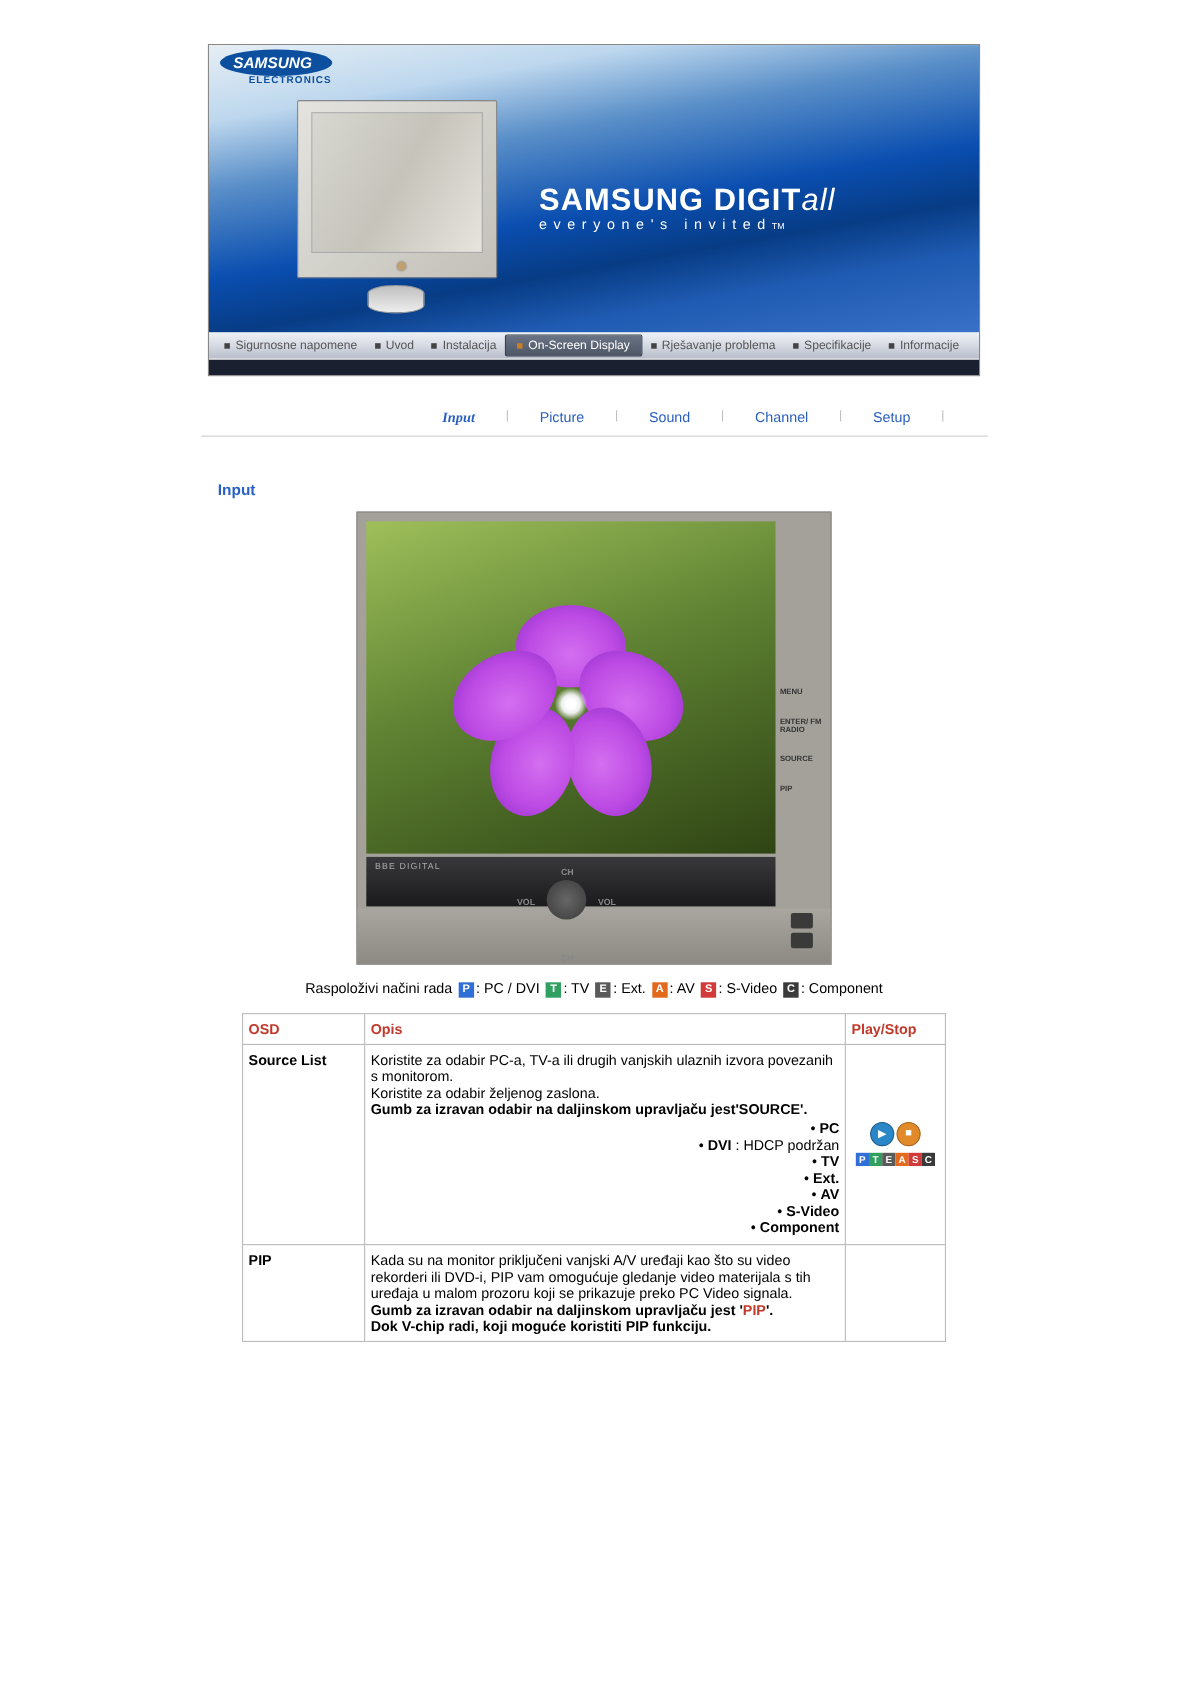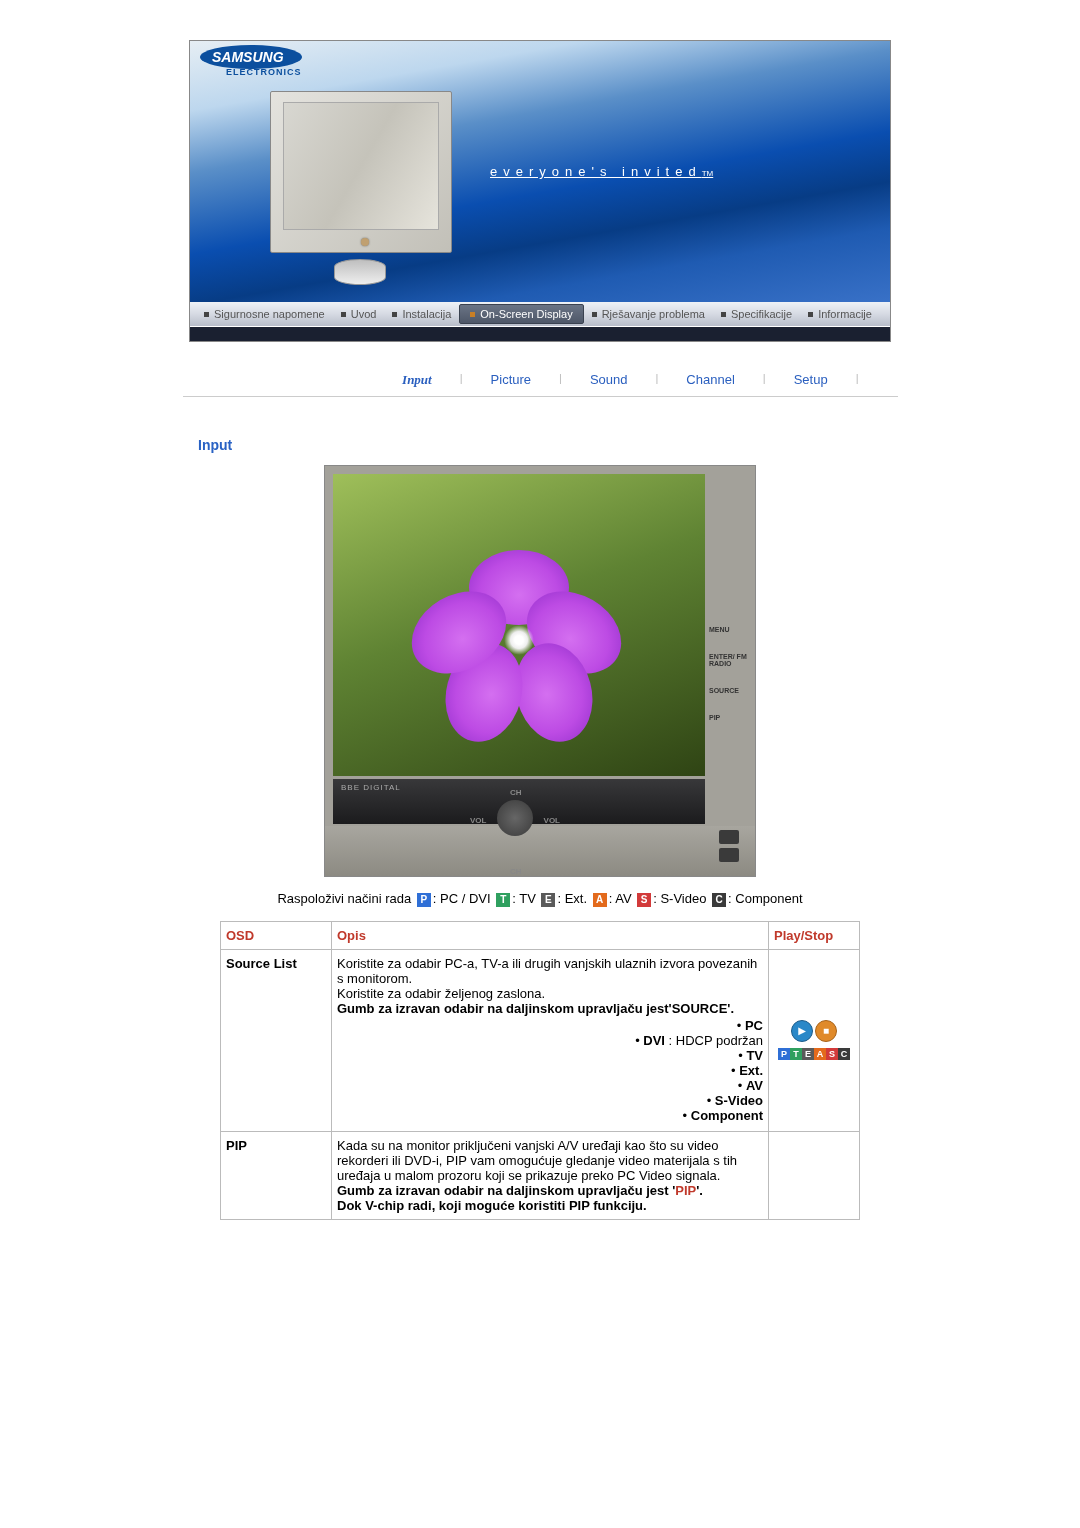--- a/index.html
+++ b/index.html
@@ -72,21 +72,20 @@
     letter-spacing: 1px;
   }
   .brand-big .ital {
     font-style: italic;
     font-weight: normal;
   }
   .brand-small {
     font-size: 13px;
     letter-spacing: 6px;
     margin-top: -2px;
-    text-decoration: underline;
   }
   .monitor {
     position: absolute;
     left: 80px;
     top: 50px;
     width: 180px;
     height: 200px;
   }
   .monitor-screen {
     width: 180px;
@@ -371,20 +370,23 @@
         <span class="logo-ellipse">SAMSUNG</span>
         <div class="logo-sub">ELECTRONICS</div>
       </div>
       <div class="monitor">
         <div class="monitor-screen">
             <div class="monitor-btn"></div>
           </div>
         <div class="monitor-stand"></div>
       </div>
       <div class="center-brand">
+        <div class="brand-big">
+          <span>SAMSUNG DIGIT</span><span class="ital">all</span>
+        </div>
         <div class="brand-small">
           <span>everyone's invited</span><span style="font-size:8px;letter-spacing:0;">TM</span>
         </div>
       </div>
     </div>
     <div class="nav-bar">
       <div class="nav-item">
           <span class="sq"></span>
           <span>Sigurnosne napomene</span>
         </div>

